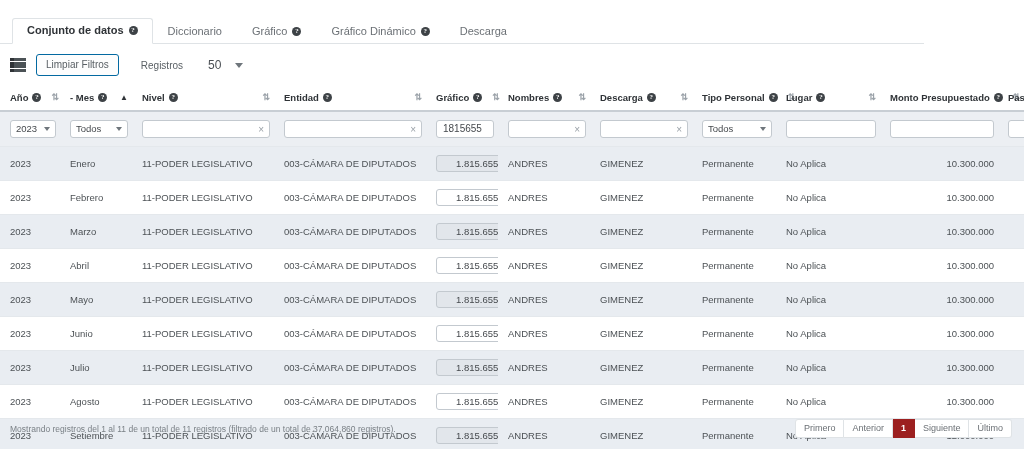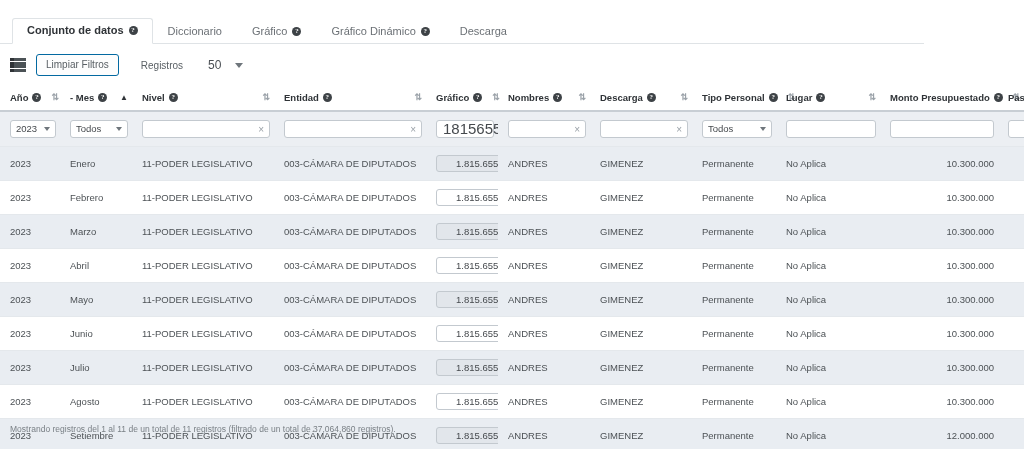--- a/index.html
+++ b/index.html
@@ -95,21 +95,21 @@
     background: #ffffff; border: 1px solid #c3c9cf; border-radius: 3px;
     padding: 3px 5px; height: 18px; line-height: 12px;
     display: flex; align-items: center; justify-content: space-between;
     cursor: pointer;
   }
   .f-select .cv { overflow:hidden; text-overflow:ellipsis; white-space:nowrap; }
   .f-select .arw { width:0;height:0;border-left:3.5px solid transparent;border-right:3.5px solid transparent;border-top:4px solid #6f767c; flex:0 0 auto; }
   .f-s2 { justify-content: flex-end; }
   .f-s2 .s2x { color:#9aa1a8; font-size:10px; line-height:9px; }
   .f-input {
-    width: 100%; font-size: 15px; color: #45494d;
+    width: 100%; font-size: 10px; color: #45494d;
     background:#ffffff; border:1px solid #c3c9cf; border-radius:3px;
     padding: 3px 6px; height: 18px; line-height: 12px;
     display:flex; align-items:center; cursor:text;
   }
 
   table.dt tbody td {
     font-size: 9.5px; color: #4c5155;
     padding: 8px 4px 8px 10px;
     border-bottom: 1px solid #e4e8ec;
     white-space: nowrap; overflow: hidden; text-overflow: ellipsis;
@@ -456,15 +456,22 @@
             <td>No Aplica</td>
             <td class="num">12.000.000</td>
             <td class="num">0</td>
           </tr>
         </tbody>
     </table>
   </div>
 
   <div class="foot">
     <div class="foot-info">Mostrando registros del 1 al 11 de un total de 11 registros (filtrado de un total de 37,064,860 registros).</div>
+    <div class="pager" id="pager">
+        <div class="pg">Primero</div>
+        <div class="pg">Anterior</div>
+        <div class="pg active">1</div>
+        <div class="pg">Siguiente</div>
+        <div class="pg">Último</div>
+      </div>
   </div>
 
 </div>
 
 </body></html>

